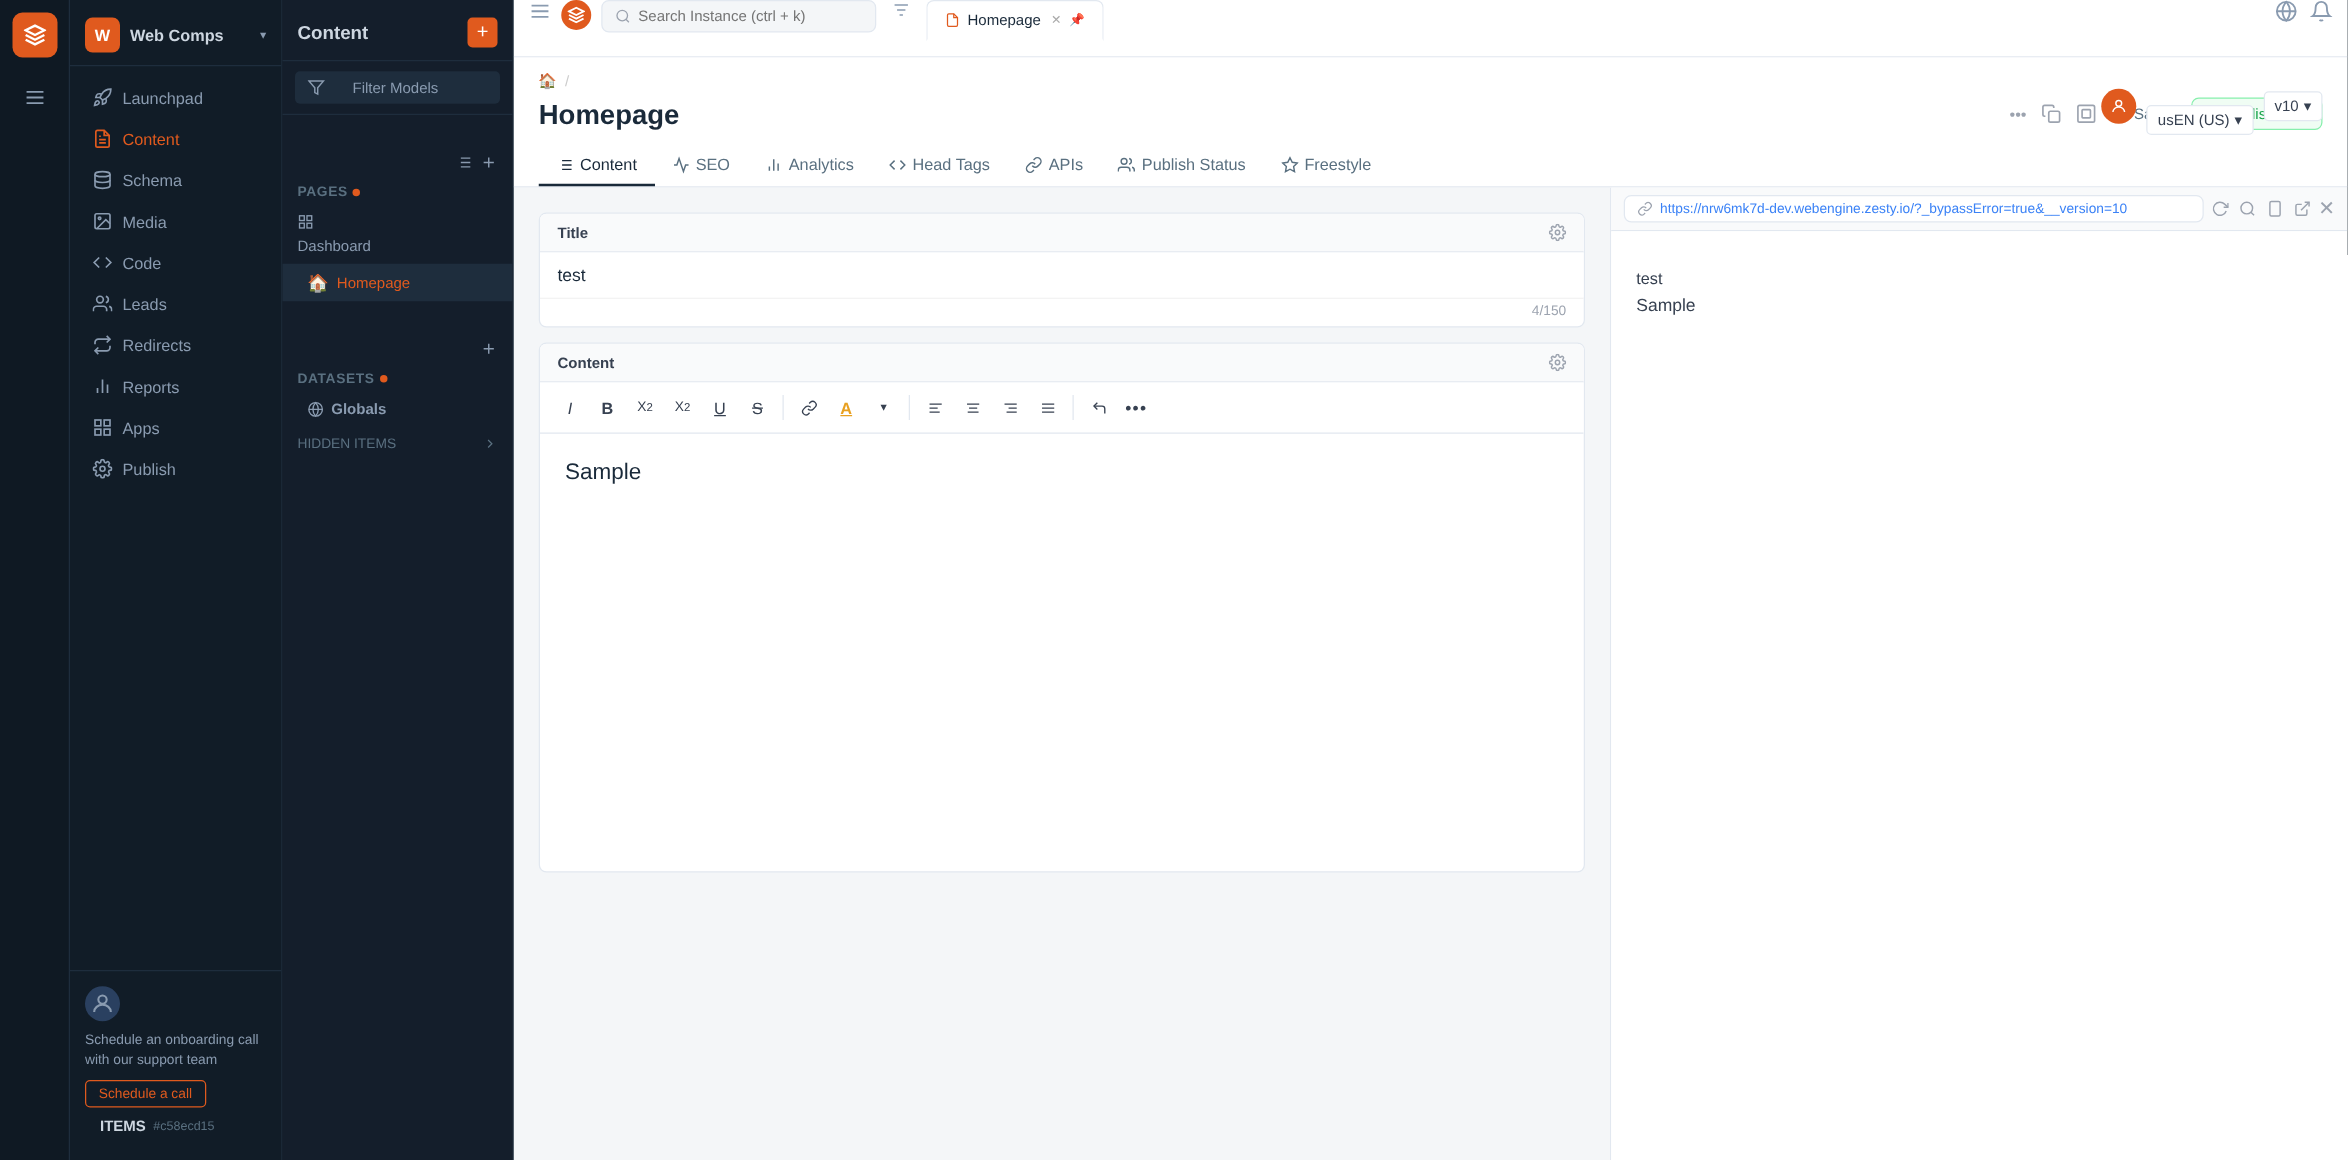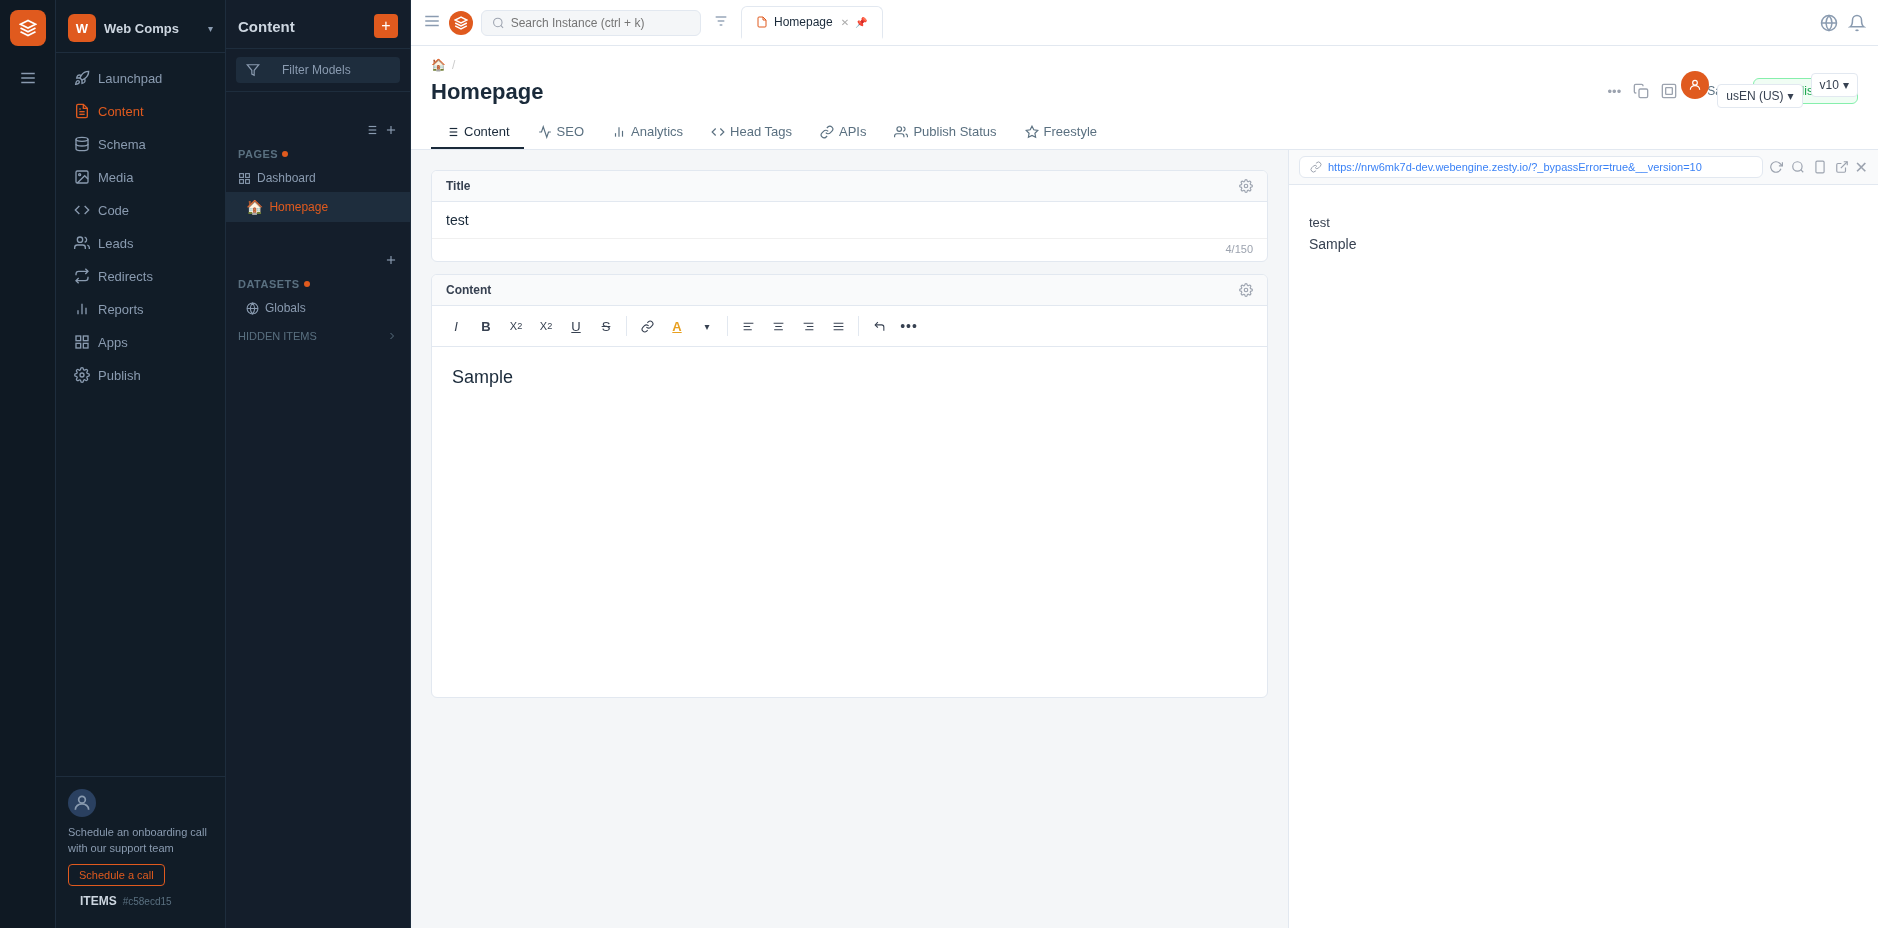--- a/index.html
+++ b/index.html
@@ -134,36 +134,38 @@
     .tree-item {
       display: flex; align-items: center; gap: 6px;
       padding: 7px 12px 7px 20px;
       cursor: pointer;
       color: #8a9bb0;
       font-size: 12px;
     }
     .tree-item.active { background: #1e2d3d; color: #e05a1e; }
     .tree-item-icon { color: #e05a1e; font-size: 14px; }
     .dashboard-item {
-      display: flex; align-items: flex-end; gap: 6px;
+      display: flex; align-items: flex-start; gap: 6px;
       padding: 7px 12px;
       cursor: pointer;
       color: #8a9bb0;
       font-size: 12px;
+      flex-direction: column;
     }
     .datasets-header {
       display: flex; align-items: center; justify-content: space-between;
       padding: 8px 12px 4px;
     }
     .globals-item {
       display: flex; align-items: center; gap: 6px;
       padding: 7px 12px 7px 20px;
       cursor: pointer;
       color: #8a9bb0;
       font-size: 12px;
+      font-weight: bold;
     }
     .hidden-section {
       display: flex; align-items: center; justify-content: space-between;
       padding: 8px 12px;
       cursor: pointer;
       color: #5a7080;
       font-size: 11px;
     }
 
     
@@ -173,21 +175,21 @@
       flex-direction: column;
       background: #f4f6f8;
       overflow: hidden;
     }
 
     
     .topbar {
       background: #fff;
       border-bottom: 1px solid #e2e8f0;
       display: flex;
-      align-items: center;
+      align-items: flex-start;
       padding: 0 12px;
       height: 46px;
       gap: 8px;
       flex-shrink: 0;
     }
     .topbar-menu-icon { color: #8a9bb0; cursor: pointer; }
     .topbar-search {
       display: flex; align-items: center; gap: 6px;
       background: #f4f6f8;
       border: 1px solid #e2e8f0;

